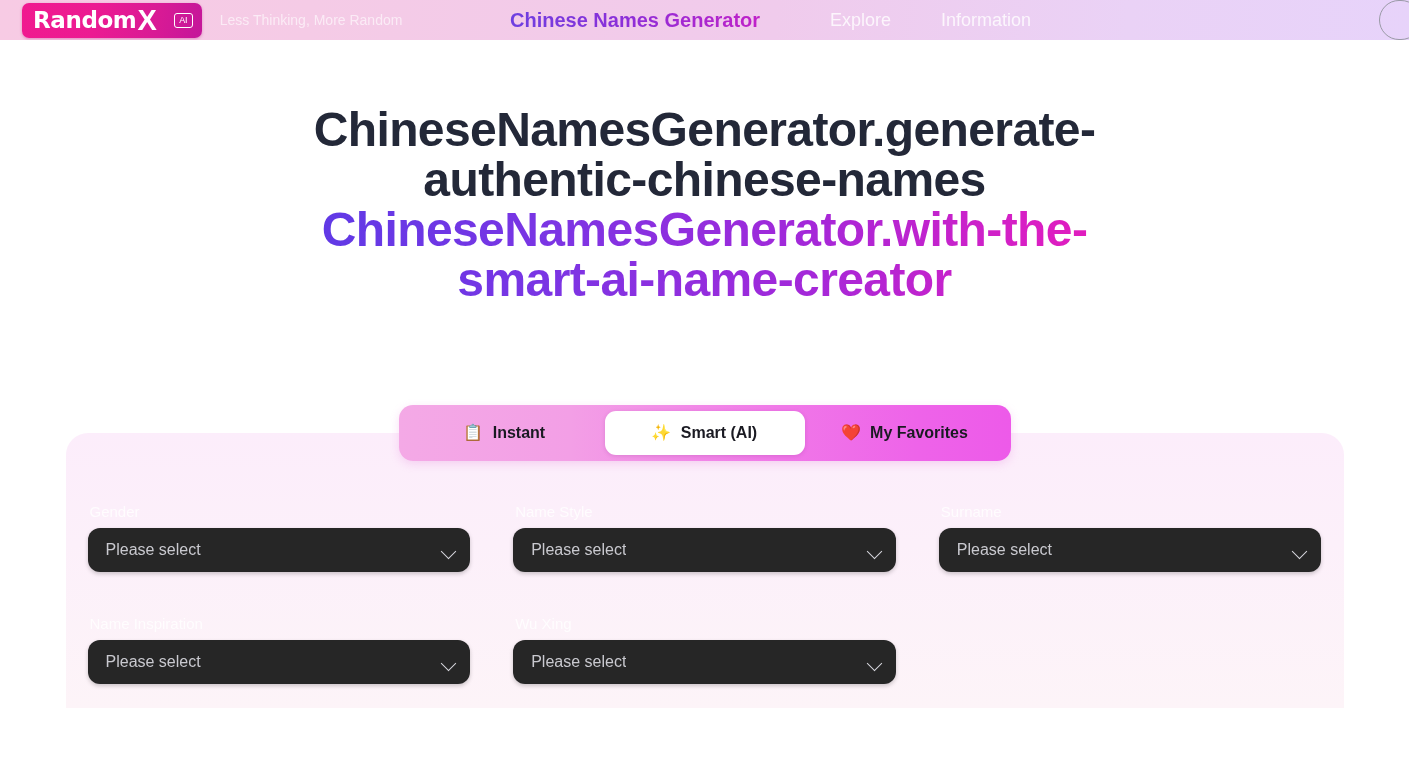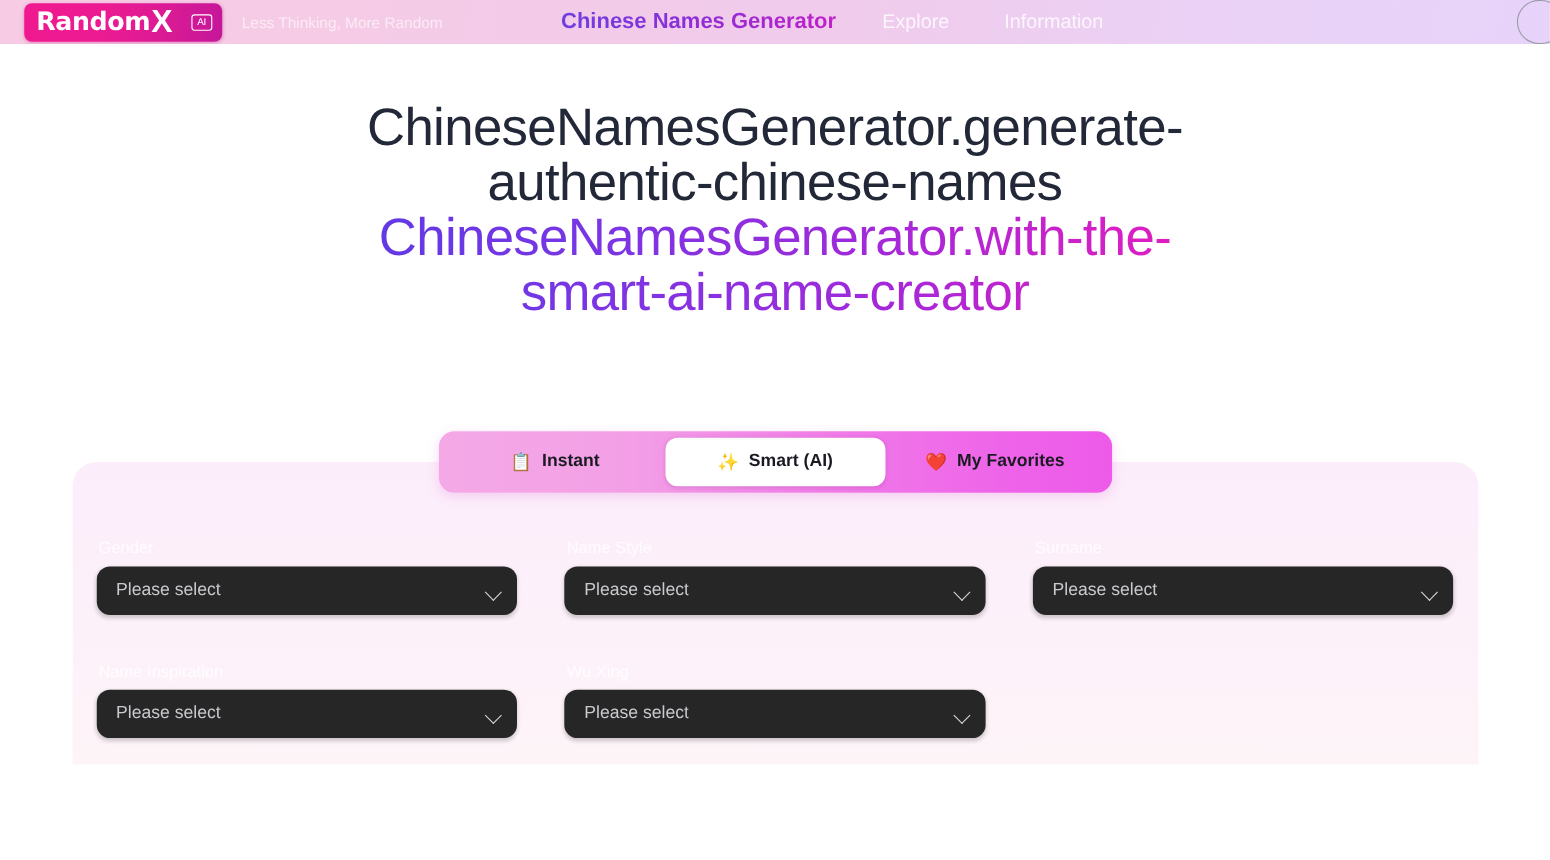--- a/index.html
+++ b/index.html
@@ -94,21 +94,21 @@
     white-space: nowrap;
     background: linear-gradient(90deg, #6d3fe0 0%, #8b2fd8 45%, #c021c8 100%);
     -webkit-background-clip: text;
     background-clip: text;
     color: transparent;
     -webkit-text-fill-color: transparent;
   }
 
   .main-nav {
     position: absolute;
-    left: 802px;
+    left: 830px;
     top: 50%;
     transform: translateY(-50%);
     display: flex;
     align-items: center;
     gap: 50px;
   }
   .nav-link {
     font-size: 18px;
     color: rgba(255,255,255,.80);
     white-space: nowrap;
@@ -131,25 +131,25 @@
   
   .hero {
     width: 1409px;
     padding-top: 52px;
     text-align: center;
   }
 
   .hero-title {
     font-size: 48px;
     line-height: 1.04;
-    font-weight: 400;
+    font-weight: 700;
     letter-spacing: -0.6px;
     color: #232838;
     max-width: 860px;
-    margin: 0 auto;
+    margin: 13px auto;
   }
 
   .hero-title-accent {
     display: block;
     background: linear-gradient(90deg, #5b3ae6 0%, #7b35e4 32%, #a428d9 62%, #d91fc4 88%, #e61bb8 100%);
     -webkit-background-clip: text;
     background-clip: text;
     color: transparent;
     -webkit-text-fill-color: transparent;
   }

